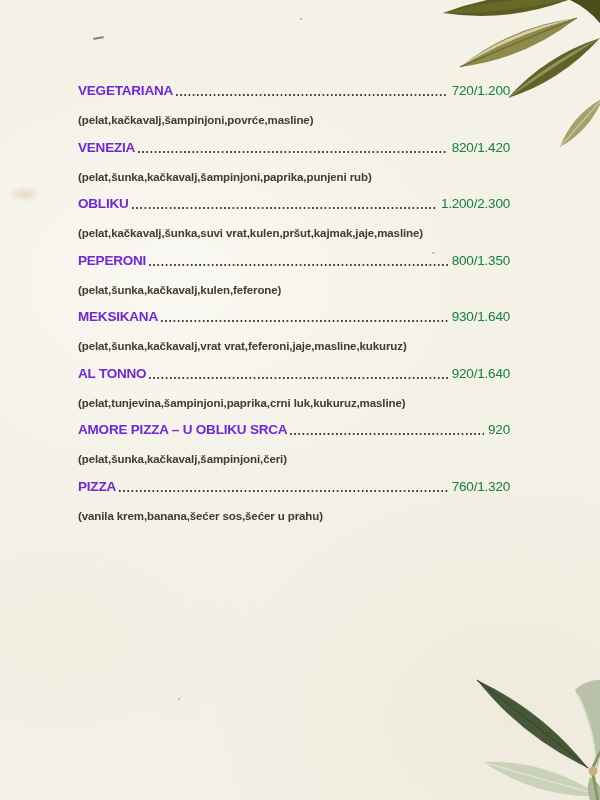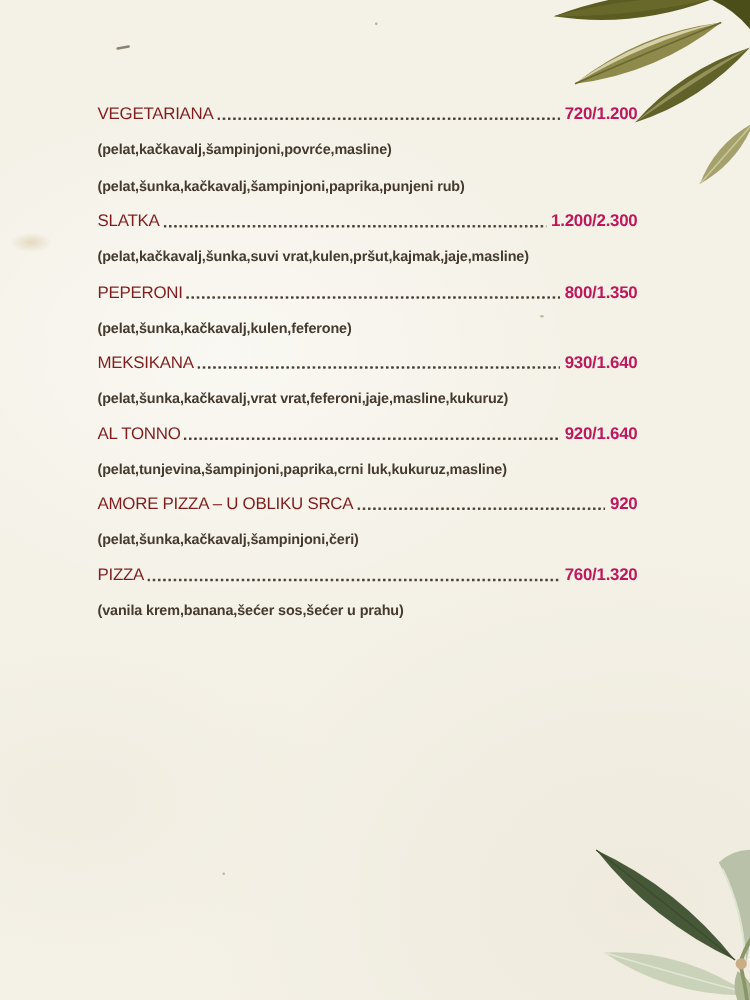--- a/index.html
+++ b/index.html
@@ -18,34 +18,34 @@
   }
 
   .menu-list {
     position: absolute;
     left: 78px; top: 84px;
     width: 432px;
   }
   .item { margin-bottom: 14px; }
   .item-row { display: flex; align-items: flex-end; }
   .item-name {
-    font-size: 13.5px; font-weight: normal; line-height: 13px;
-    letter-spacing: -0.2px; white-space: nowrap; color: #7f1d1d;
+    font-size: 13.5px; font-weight: bold; line-height: 13px;
+    letter-spacing: -0.2px; white-space: nowrap; color: #6d28d9;
   }
   .dots {
     flex: 1; height: 2px;
     margin: 0 4px 1px 3px;
     background-image: radial-gradient(circle at 1px 1px, #463c30 0.9px, rgba(0,0,0,0) 1.2px);
     background-size: 4.2px 2px;
     background-repeat: repeat-x;
     background-position: left bottom;
   }
   .item-price {
-    font-size: 13.5px; font-weight: bold; line-height: 13px;
-    letter-spacing: -0.2px; white-space: nowrap; color: #be185d;
+    font-size: 13.5px; font-weight: normal; line-height: 13px;
+    letter-spacing: -0.2px; white-space: nowrap; color: #15803d;
   }
   .item-desc {
     margin-top: 18px;
     font-size: 11.5px; line-height: 11.5px;
     letter-spacing: -0.1px;
     color: #443a2e;
     font-weight: bold;
   }
 
   .decor { position: absolute; pointer-events: none; }
@@ -106,26 +106,31 @@
   <div class="item">
     <div class="item-row">
       <span class="item-name">VEGETARIANA</span>
       <span class="dots"></span>
       <span class="item-price">720/1.200</span>
     </div>
     <div class="item-desc">(pelat,kačkavalj,šampinjoni,povrće,masline)</div>
   </div>
 
   <div class="item">
+    <div class="item-row">
+      <span class="item-name">VENEZIA</span>
+      <span class="dots"></span>
+      <span class="item-price">820/1.420</span>
+    </div>
     <div class="item-desc">(pelat,šunka,kačkavalj,šampinjoni,paprika,punjeni rub)</div>
   </div>
 
   <div class="item">
     <div class="item-row">
-      <span class="item-name">SLATKA</span>
+      <span class="item-name">OBLIKU</span>
       <span class="dots"></span>
       <span class="item-price">1.200/2.300</span>
     </div>
     <div class="item-desc">(pelat,kačkavalj,šunka,suvi vrat,kulen,pršut,kajmak,jaje,masline)</div>
   </div>
 
   <div class="item">
     <div class="item-row">
       <span class="item-name">PEPERONI</span>
       <span class="dots"></span>

